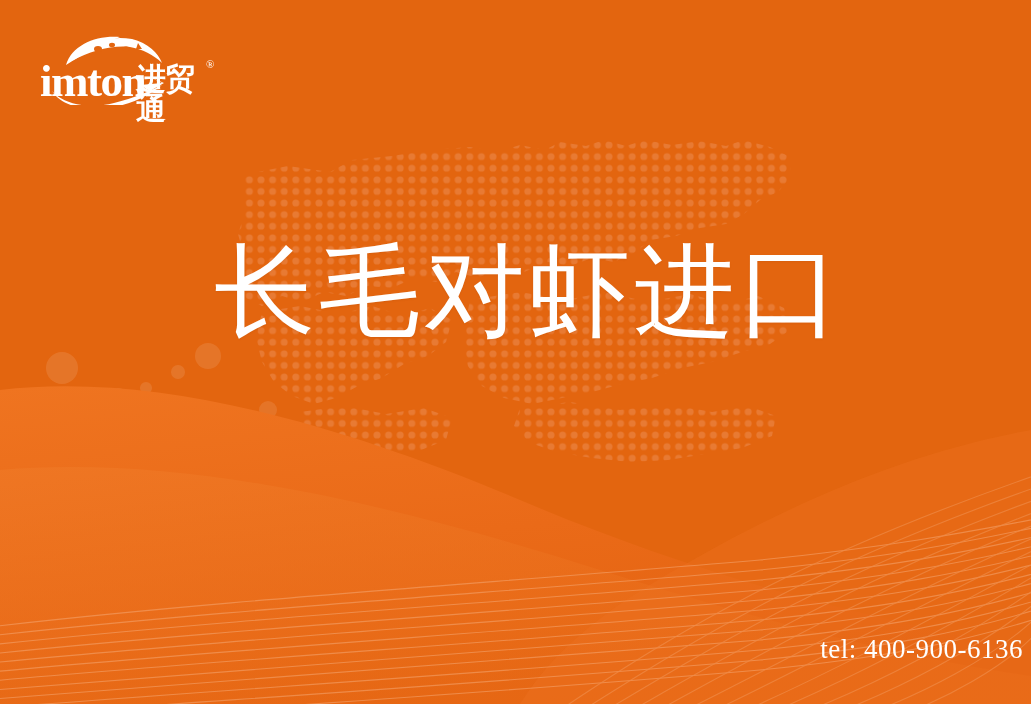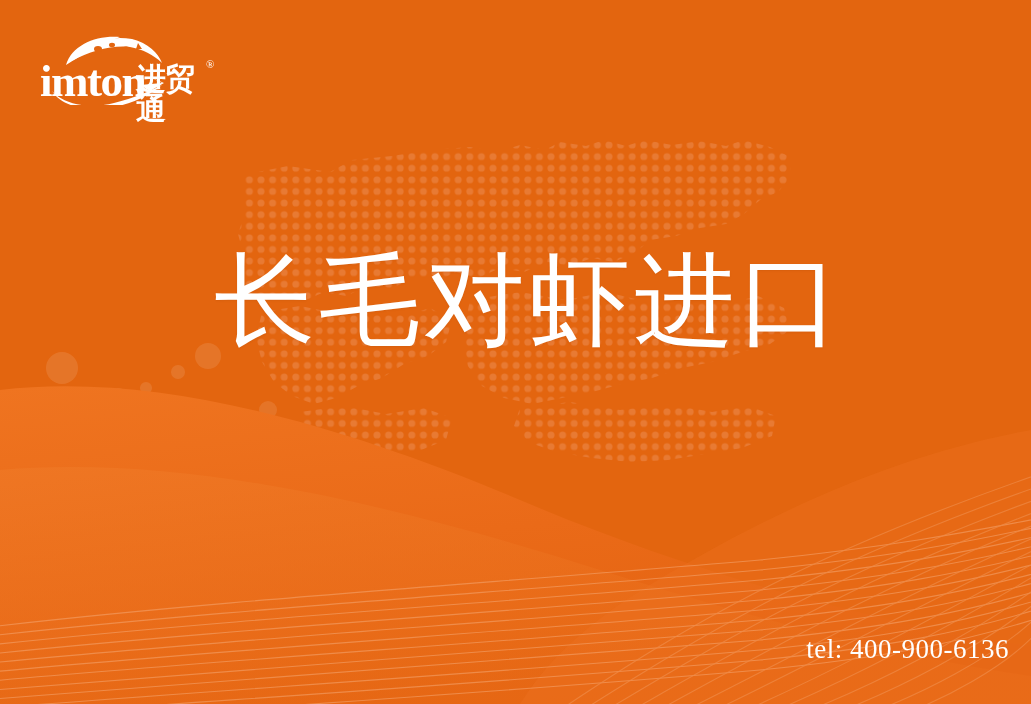--- a/index.html
+++ b/index.html
@@ -65,27 +65,26 @@
     top: 231px;
     color: #ffffff;
   }
   #headline .hl-line {
     font-size: 101px;
     line-height: 123px;
     letter-spacing: 4px;
     font-weight: 300;
     white-space: nowrap;
     text-shadow: 0 1px 2px rgba(120,50,5,0.10);
-    margin-top: 9px;
   }
 
   
   #phone {
     position: absolute;
-    right: 22px;
+    right: 8px;
     top: 634px;
     font-size: 27px;
     letter-spacing: 0.5px;
     color: #ffffff;
     white-space: nowrap;
   }
 </style>
 </head>
 <body>
 

